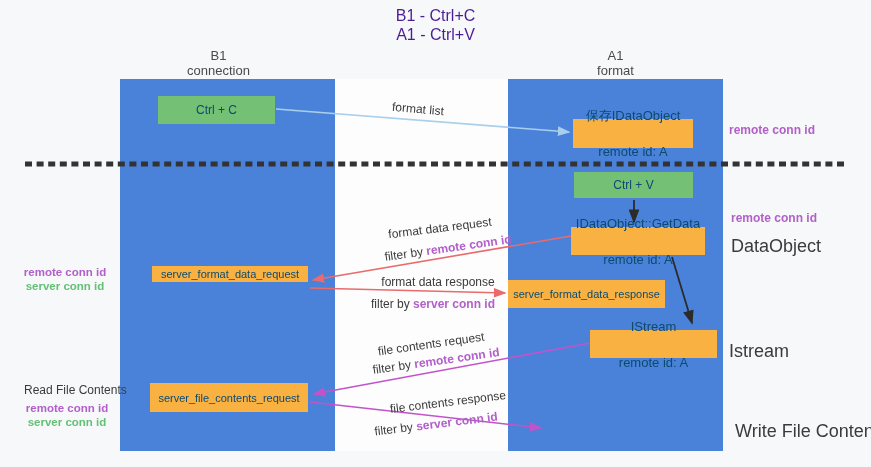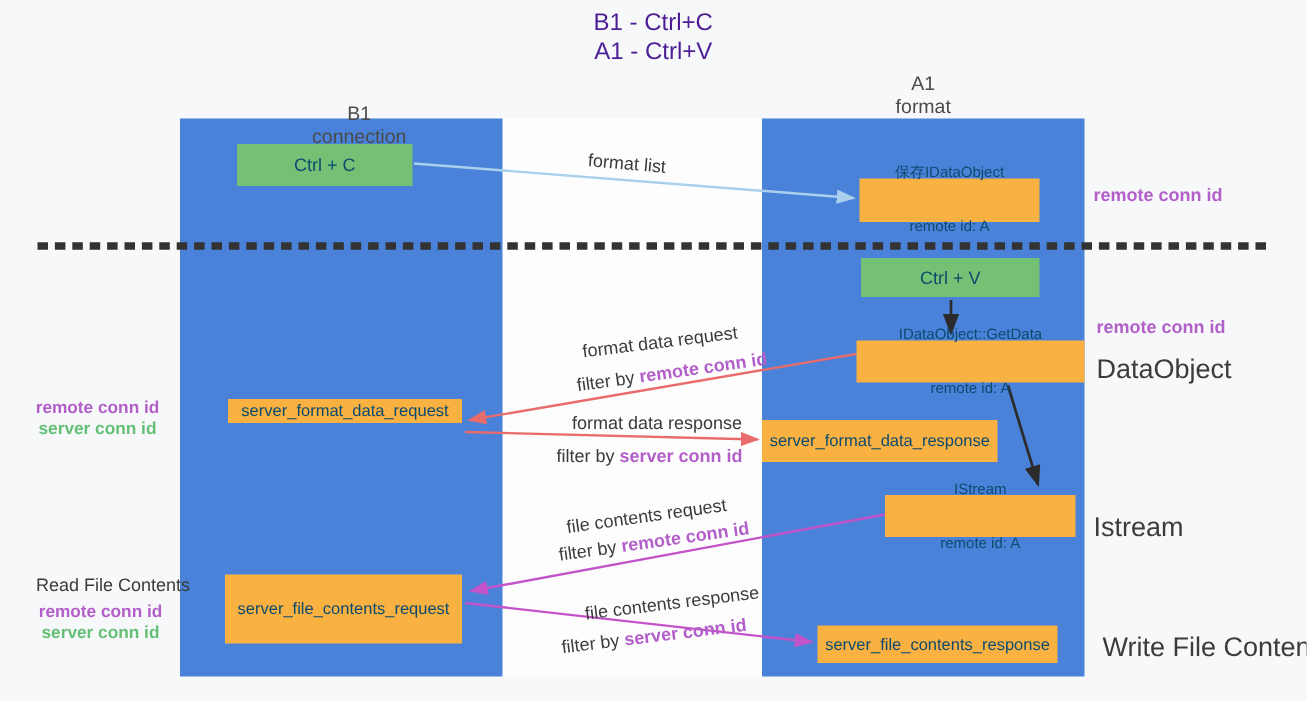--- a/index.html
+++ b/index.html
@@ -11,42 +11,42 @@
 
   .title { position:absolute; top:6px; left:0; width:100%; text-align:center;
            font-size:16px; line-height:19px; color:#4c1d95; z-index:4; }
   .lane-header { position:absolute; top:48px; width:215px; text-align:center;
                  font-size:13px; line-height:15px; color:#4a4a4a; z-index:4; }
 
   .box { position:absolute; display:flex; align-items:center; justify-content:center;
          color:#0c4a6e; text-align:center; z-index:3; font-size:11px; }
   .box.green  { background:#74c175; font-size:12px; }
   .box.orange { background:#f9b142; }
-  .box.two-line { flex-direction:column; font-size:10px; line-height:13px;gap:23px; }
+  .box.two-line { flex-direction:column; font-size:13px; line-height:13px;gap:23px; }
 
   .mid-label { position:absolute; font-size:12px; color:#3b3b3b; white-space:nowrap; z-index:4; }
   .side-label { position:absolute; font-size:18px; color:#3b3b3b; white-space:nowrap; z-index:4; }
   .purple   { color:#b25fc9; font-weight:bold; }
   .greentxt { color:#64c076; font-weight:bold; }
   .conn-block { position:absolute; text-align:center; font-size:11.5px; line-height:14px;
                 font-weight:bold; z-index:4; }
 
   svg.overlay { position:absolute; top:0; left:0; z-index:2; pointer-events:none; }
 </style>
 </head>
 <body>
 
 <div id="canvas">
 
   <div class="title">
     <div>B1 - Ctrl+C</div>
     <div>A1 - Ctrl+V</div>
   </div>
 
-  <div class="lane-header" style="left:132px;margin-top:20px;">
+  <div class="lane-header" style="left:111px;">
     <div>B1</div>
     <div>connection</div>
   </div>
   <div class="lane-header" style="left:508px;">
     <div>A1</div>
     <div>format</div>
   </div>
 
   <div class="lane-gap"></div>
   <div class="lane" style="left:120px;"></div>
@@ -83,45 +83,42 @@
 
   <div class="box orange two-line" style="left:573px; top:119px; width:120px; height:29px;">
     <span>保存IDataObject</span>
     <span>remote id: A</span>
   </div>
 
   <div class="box green" style="left:574px; top:172px; width:119px; height:26px;">
     <span>Ctrl + V</span>
   </div>
 
-  <div class="box orange two-line" style="left:571px; top:227px; width:152px; height:28px;">
+  <div class="box orange two-line" style="left:571px; top:227px; width:134px; height:28px;">
     <span>IDataObject::GetData</span>
     <span>remote id: A</span>
   </div>
 
   <div class="box orange" style="left:152px; top:266px; width:156px; height:16px;">
     <span>server_format_data_request</span>
   </div>
 
   <div class="box orange" style="left:508px; top:280px; width:157px; height:28px;">
     <span>server_format_data_response</span>
   </div>
 
   <div class="box orange two-line" style="left:590px; top:330px; width:127px; height:28px;">
     <span>IStream</span>
     <span>remote id: A</span>
   </div>
 
-  <div class="box orange" style="left:150px; top:383px; width:158px; height:46px;">
+  <div class="box orange" style="left:150px; top:383px; width:158px; height:29px;">
     <span>server_file_contents_request</span>
   </div>
 
-  <div class="box orange" style="left:545px; top:417px; width:160px; height:25px;">
-    <span>server_file_contents_response</span>
-  </div>
 
   <div class="mid-label" style="left:418px; top:109px; transform:translate(-50%,-50%) rotate(5deg);">format list</div>
 
   <div class="mid-label" style="left:440px; top:228px; transform:translate(-50%,-50%) rotate(-7deg);">format data request</div>
   <div class="mid-label" style="left:448px; top:248px; transform:translate(-50%,-50%) rotate(-8deg);">
     <span>filter by </span><span class="purple">remote conn id</span>
   </div>
 
   <div class="mid-label" style="left:438px; top:282px; transform:translate(-50%,-50%);">format data response</div>
   <div class="mid-label" style="left:433px; top:304px; transform:translate(-50%,-50%);">

